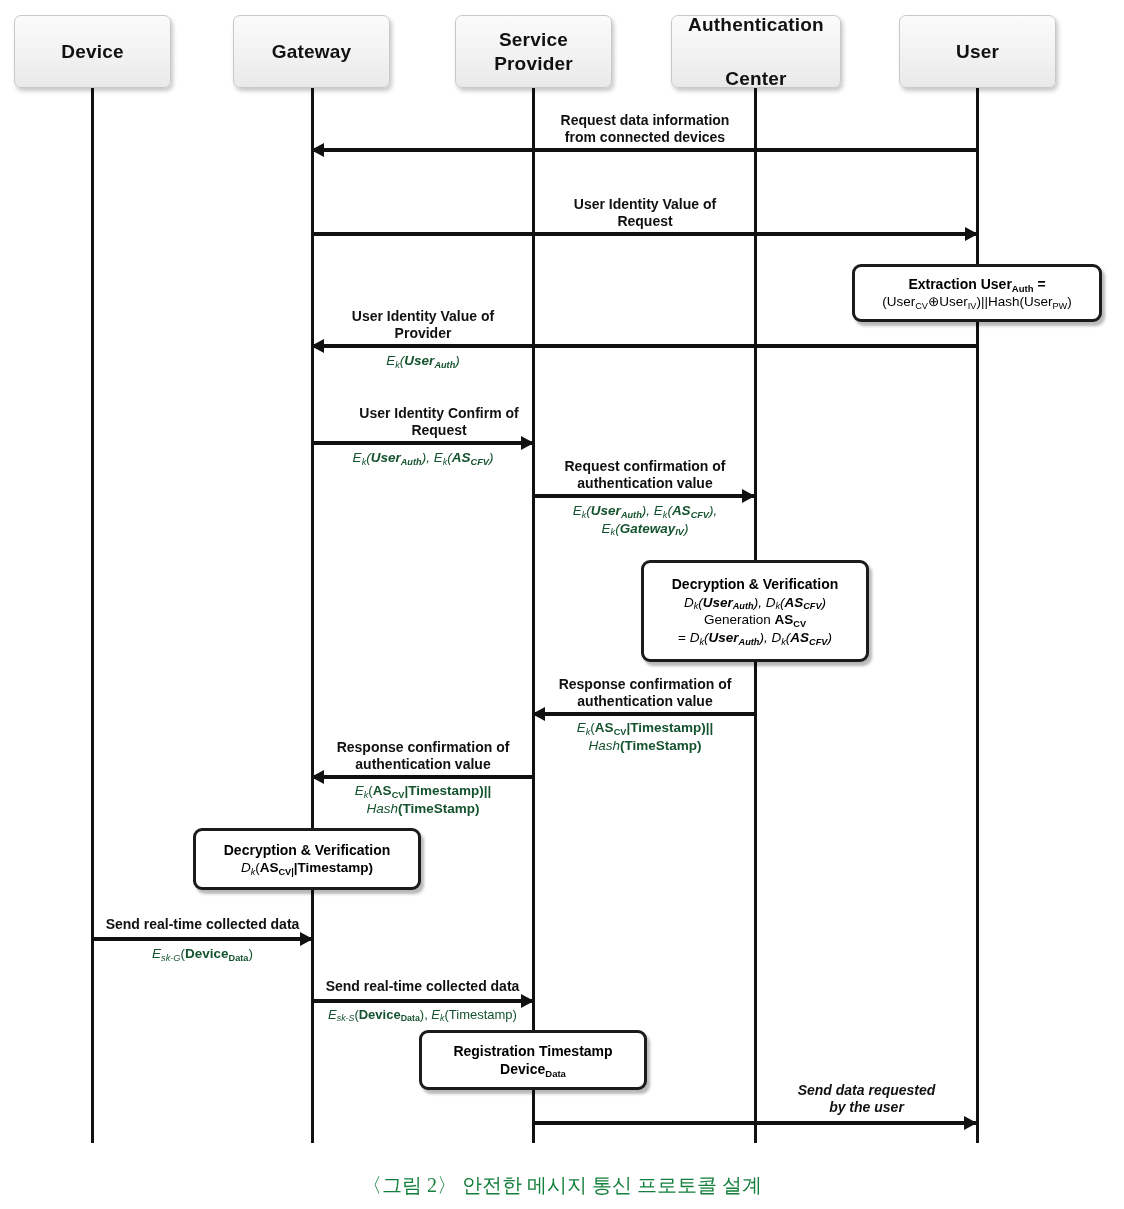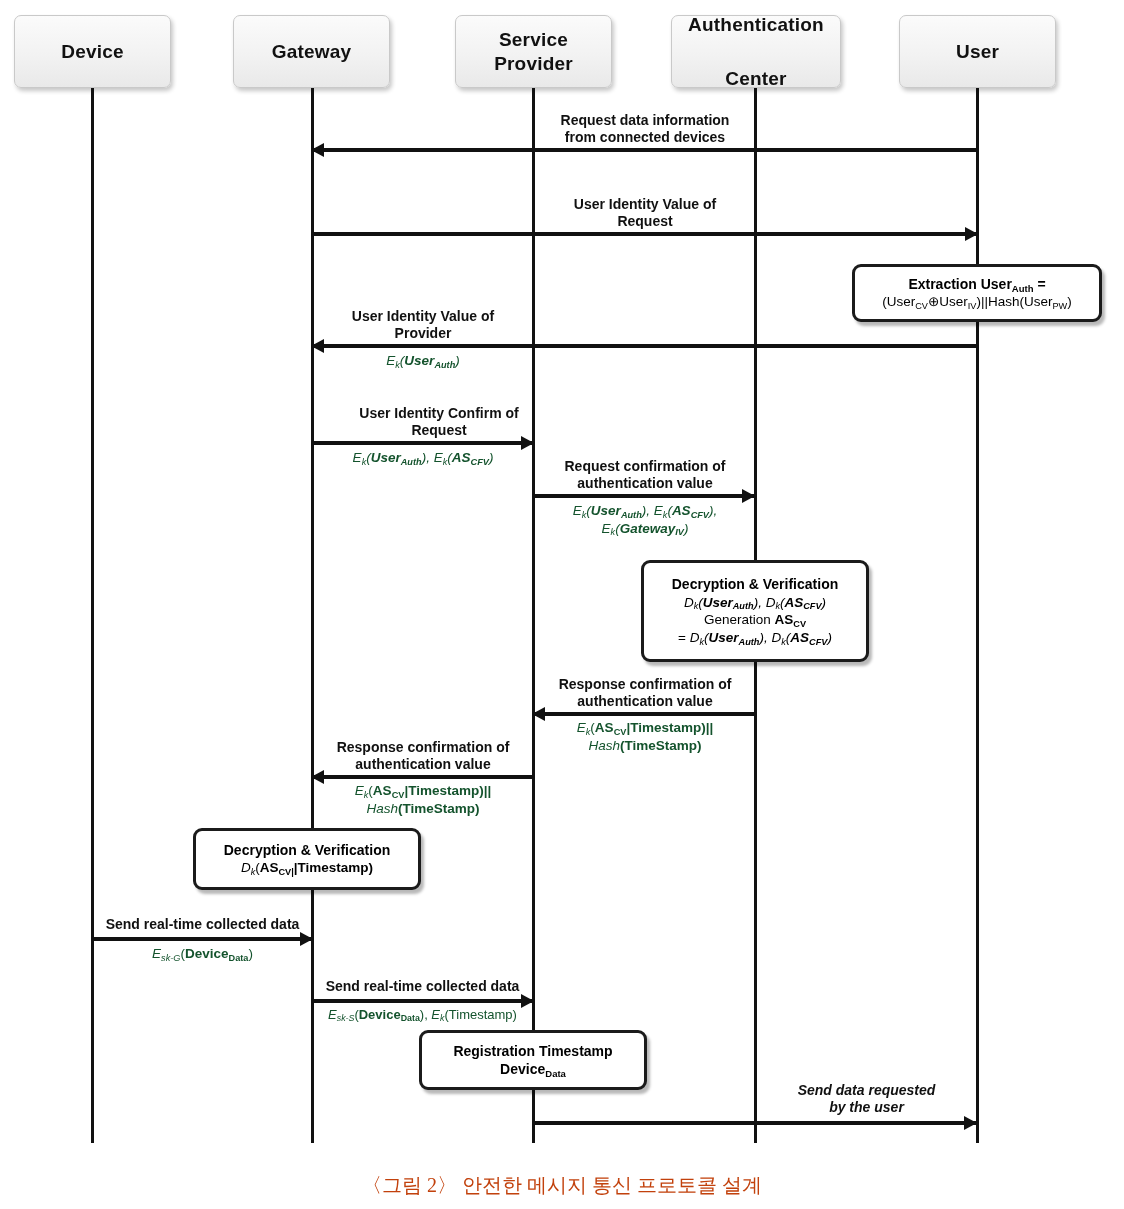--- a/index.html
+++ b/index.html
@@ -133,21 +133,21 @@
   }
 
   
   .caption {
     position: absolute;
     left: 0;
     width: 1124px;
     text-align: center;
     font-family: "Liberation Serif", serif;
     font-size: 20px;
-    color: #c2410c;
+    color: #15803d;
   }
 </style>
 </head>
 <body>
 
 <div id="diagram">
 
   <div class="actor-box" style="left:14px; top:15px; width:157px; height:73px;">
     <span>Device</span>
   </div>

